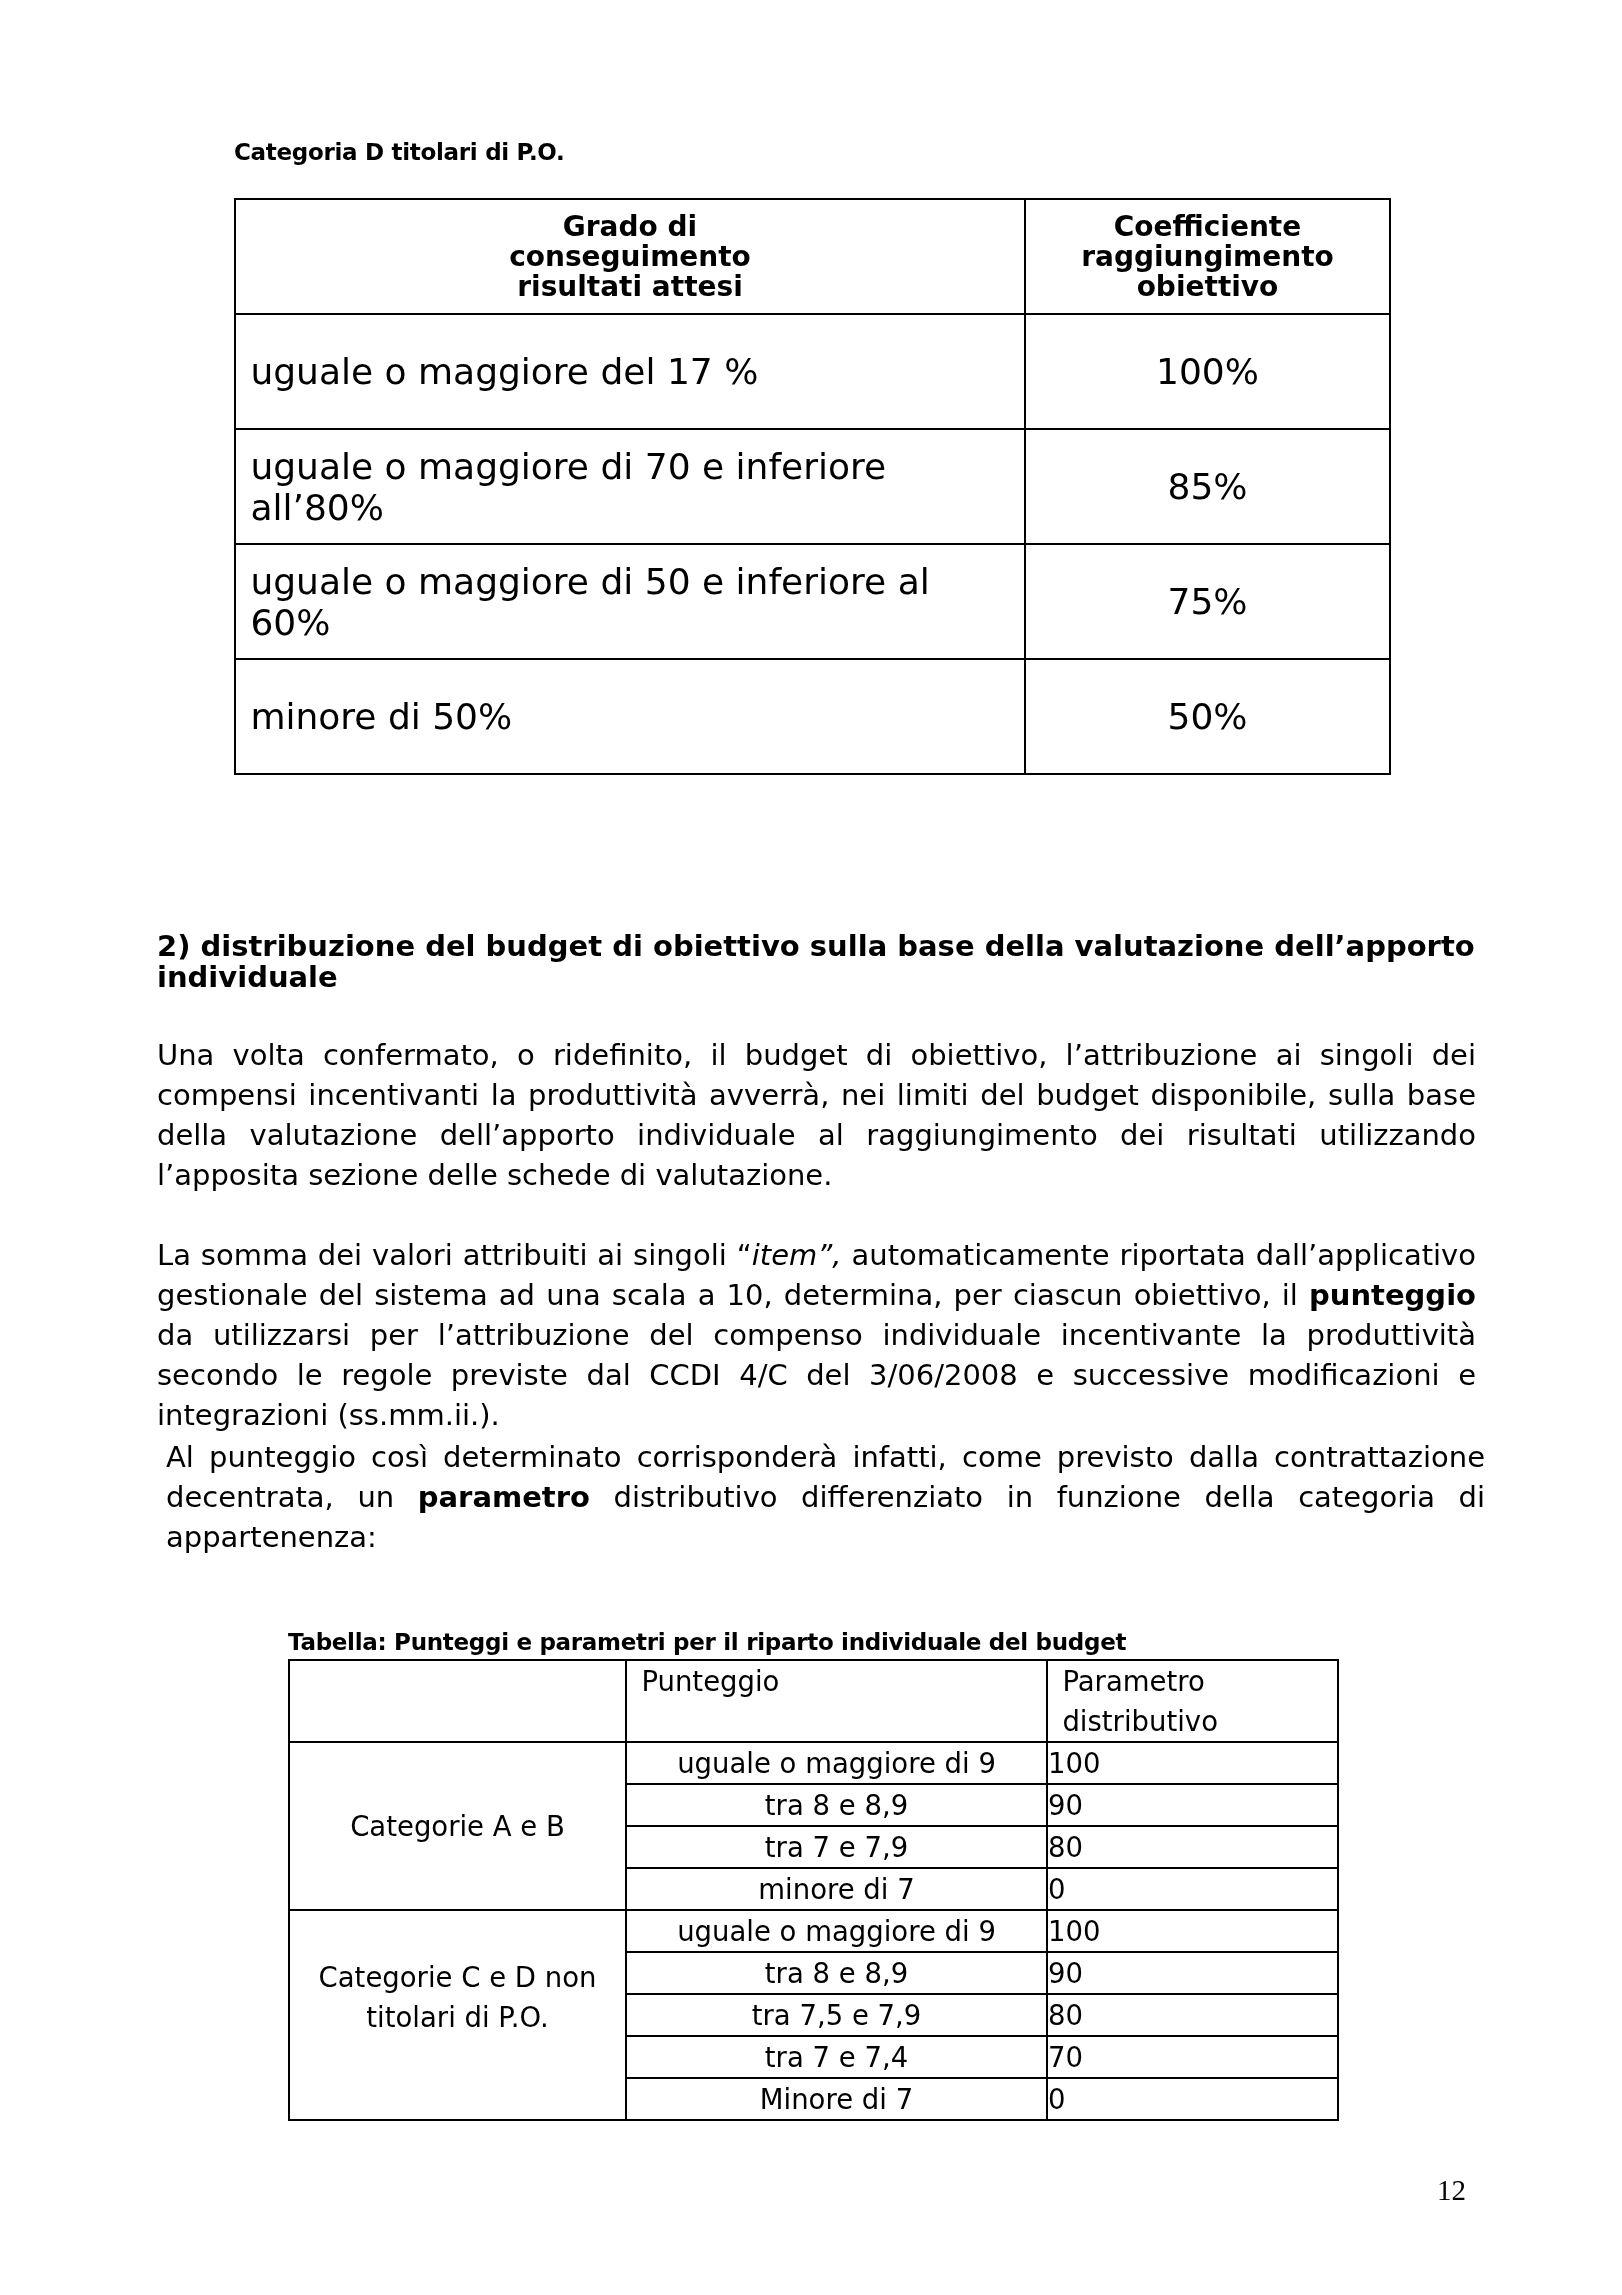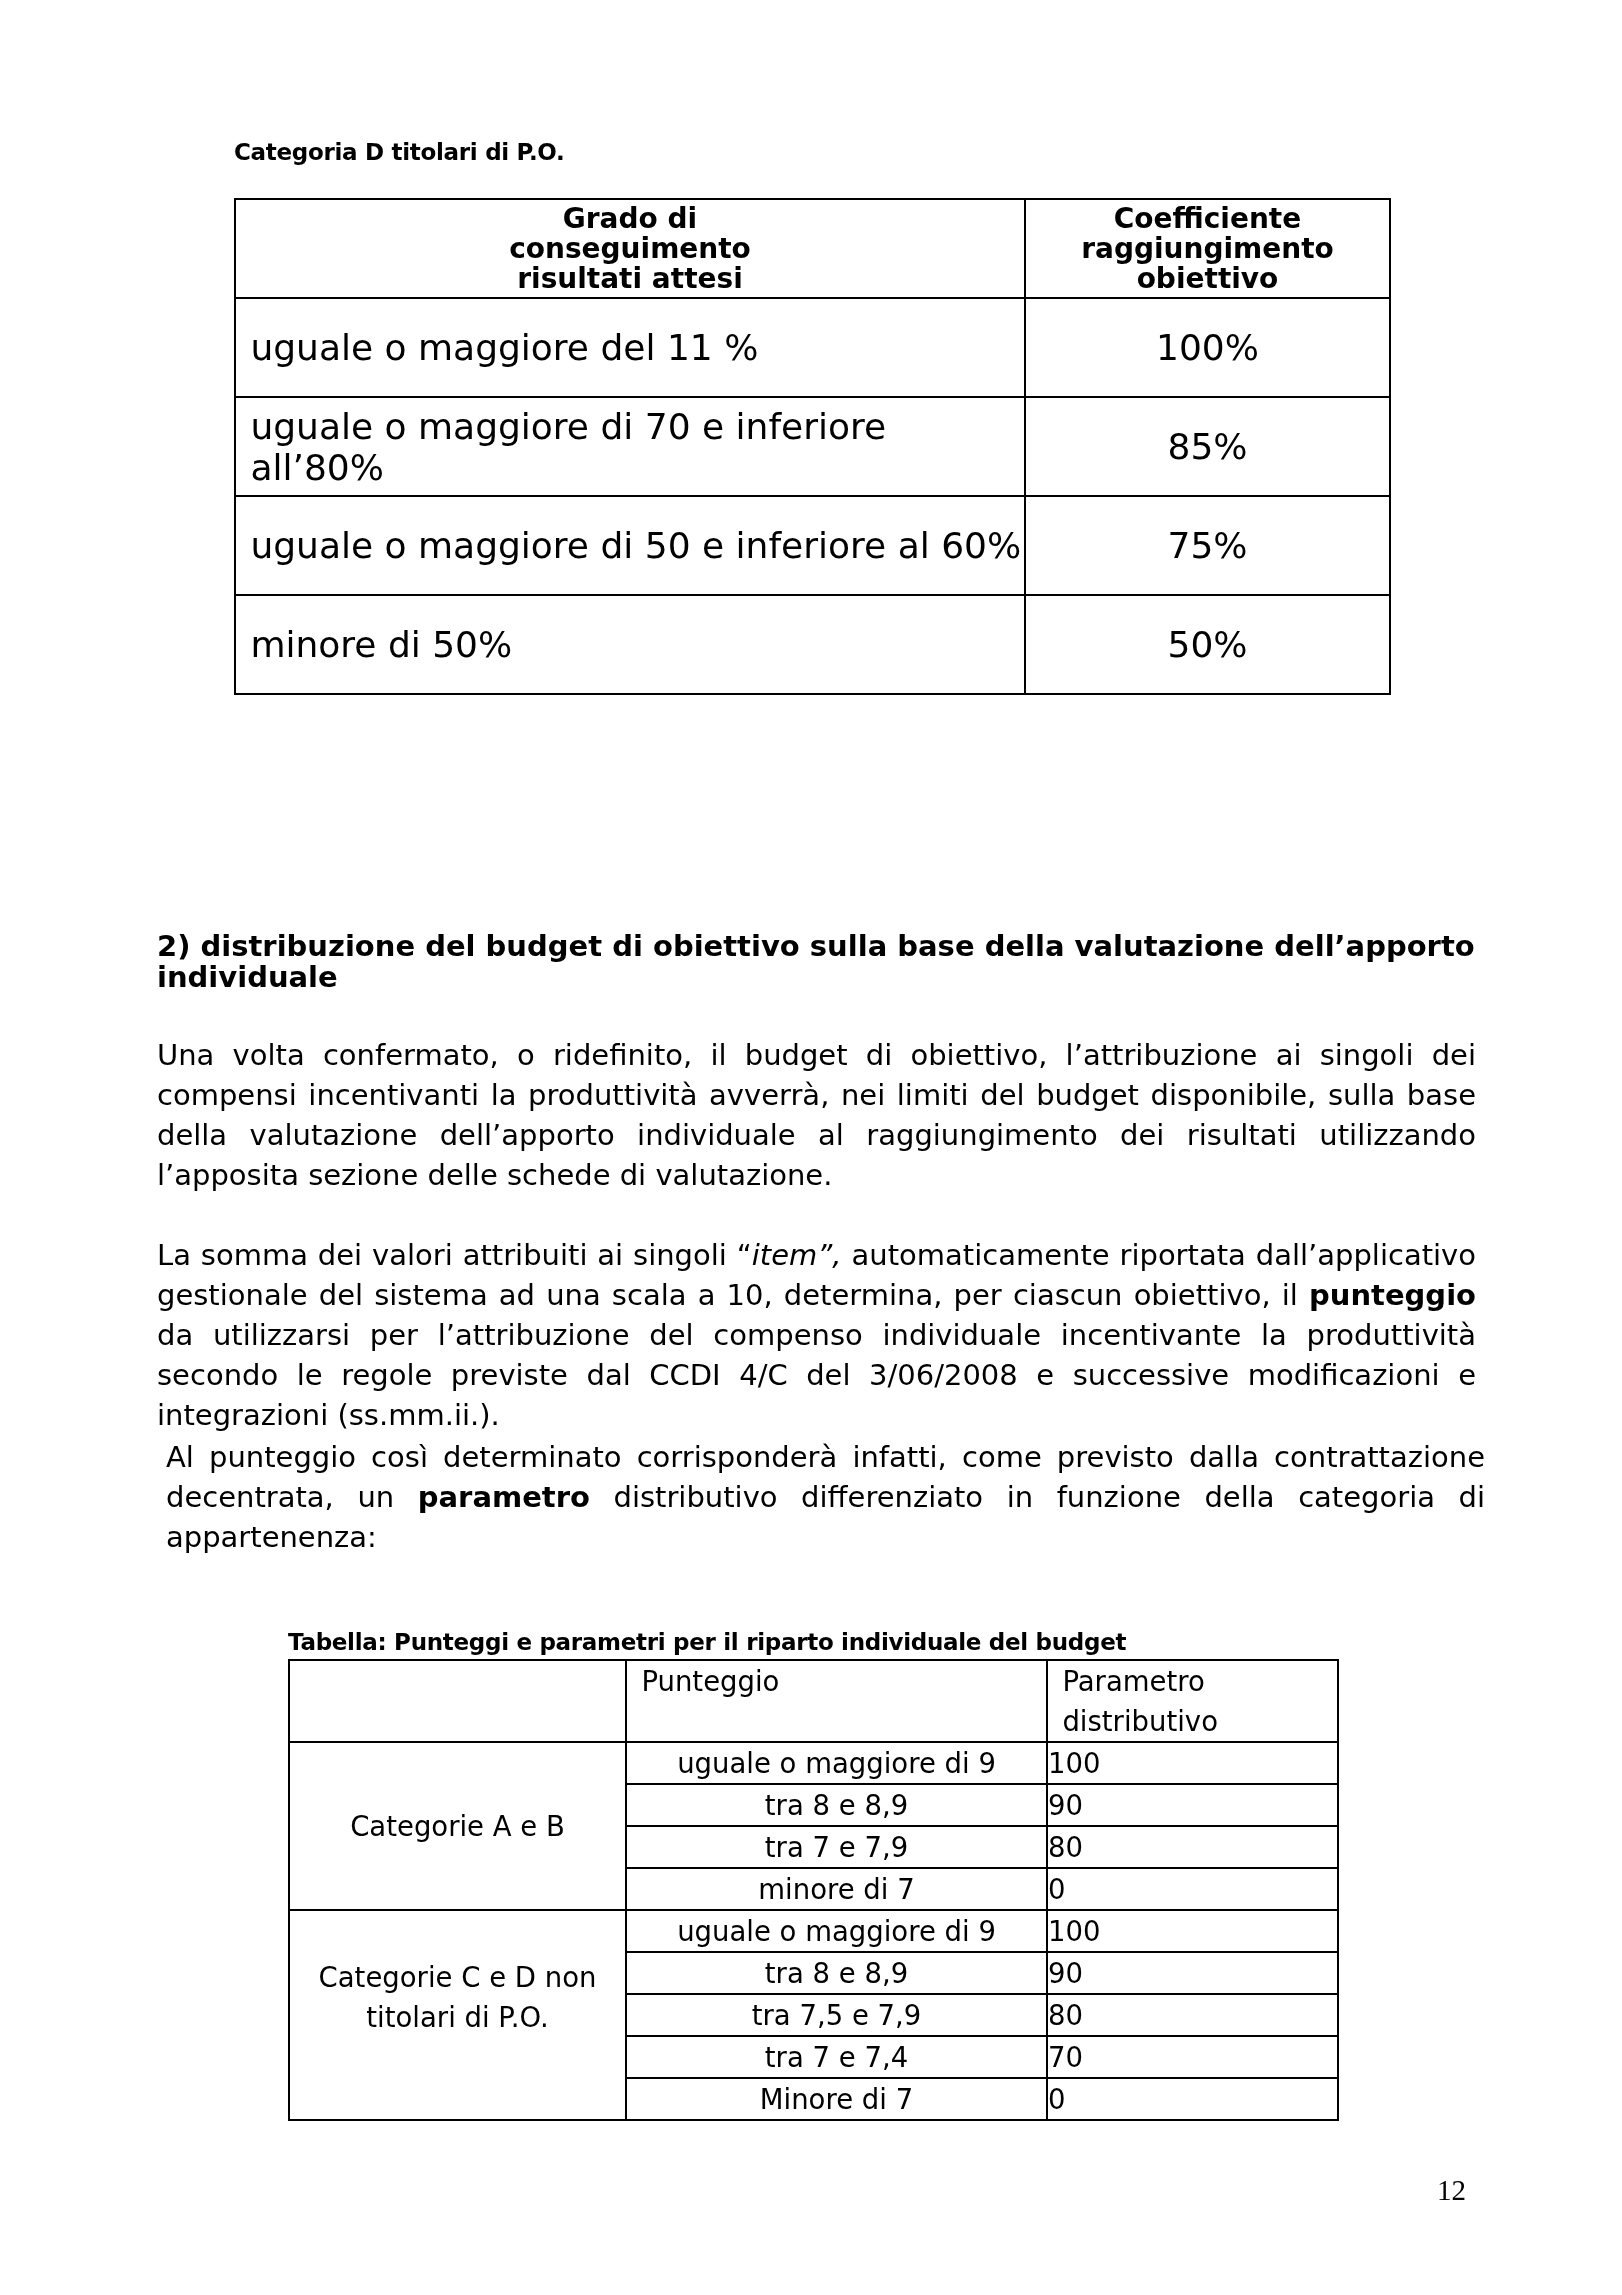--- a/index.html
+++ b/index.html
@@ -4,21 +4,21 @@
 <style>
   html, body { margin:0; padding:0; background:#ffffff; }
   body { width:1622px; height:2295px; position:relative; overflow:hidden; color:#000;
          font-family:"DejaVu Sans", sans-serif; }
   .abs { position:absolute; }
 
   .caption { font-weight:bold; font-size:23px; line-height:27.5px; letter-spacing:-0.3px; }
 
   
   #t1 { position:absolute; left:234px; top:198px; width:1156px; border-collapse:collapse; table-layout:fixed; }
-  #t1 td, #t1 th { border:2px solid #000; padding:0; }
+  #t1 td, #t1 th { border:2px solid #000; padding:8px; }
   #t1 col.c1 { width:790px; }
   #t1 col.c2 { width:365px; }
   #t1 th { height:97px; font-weight:bold; font-size:28px; line-height:30px; text-align:center; vertical-align:middle; }
   #t1 tr.row td { height:97px; font-size:36px; vertical-align:middle; }
   #t1 td.lbl { text-align:left; padding-left:14.4px; }
   #t1 td.val { text-align:center; }
   #t1 .c2b { border-left:0.7px solid #000 !important; }
 
   
   .heading { font-weight:bold; font-size:29px; line-height:31px; left:157px; width:1319px; }
@@ -55,21 +55,21 @@
   <tbody>
       <tr>
     <th>
           <div style="width:366px;margin:0 auto;">Grado di conseguimento risultati attesi</div>
         </th>
     <th class="c2b">
           <div style="width:275px;margin:0 auto;">Coefficiente raggiungimento obiettivo</div>
         </th>
   </tr>
   <tr class="row">
-    <td class="lbl">uguale o maggiore del 11 %</td>
+    <td class="lbl">uguale o maggiore del 17 %</td>
     <td class="val c2b">100%</td>
   </tr>
   <tr class="row">
     <td class="lbl">uguale o maggiore di 70 e inferiore all’80%</td>
     <td class="val c2b">85%</td>
   </tr>
   <tr class="row">
     <td class="lbl">uguale o maggiore di 50 e inferiore al 60%</td>
     <td class="val c2b">75%</td>
   </tr>

